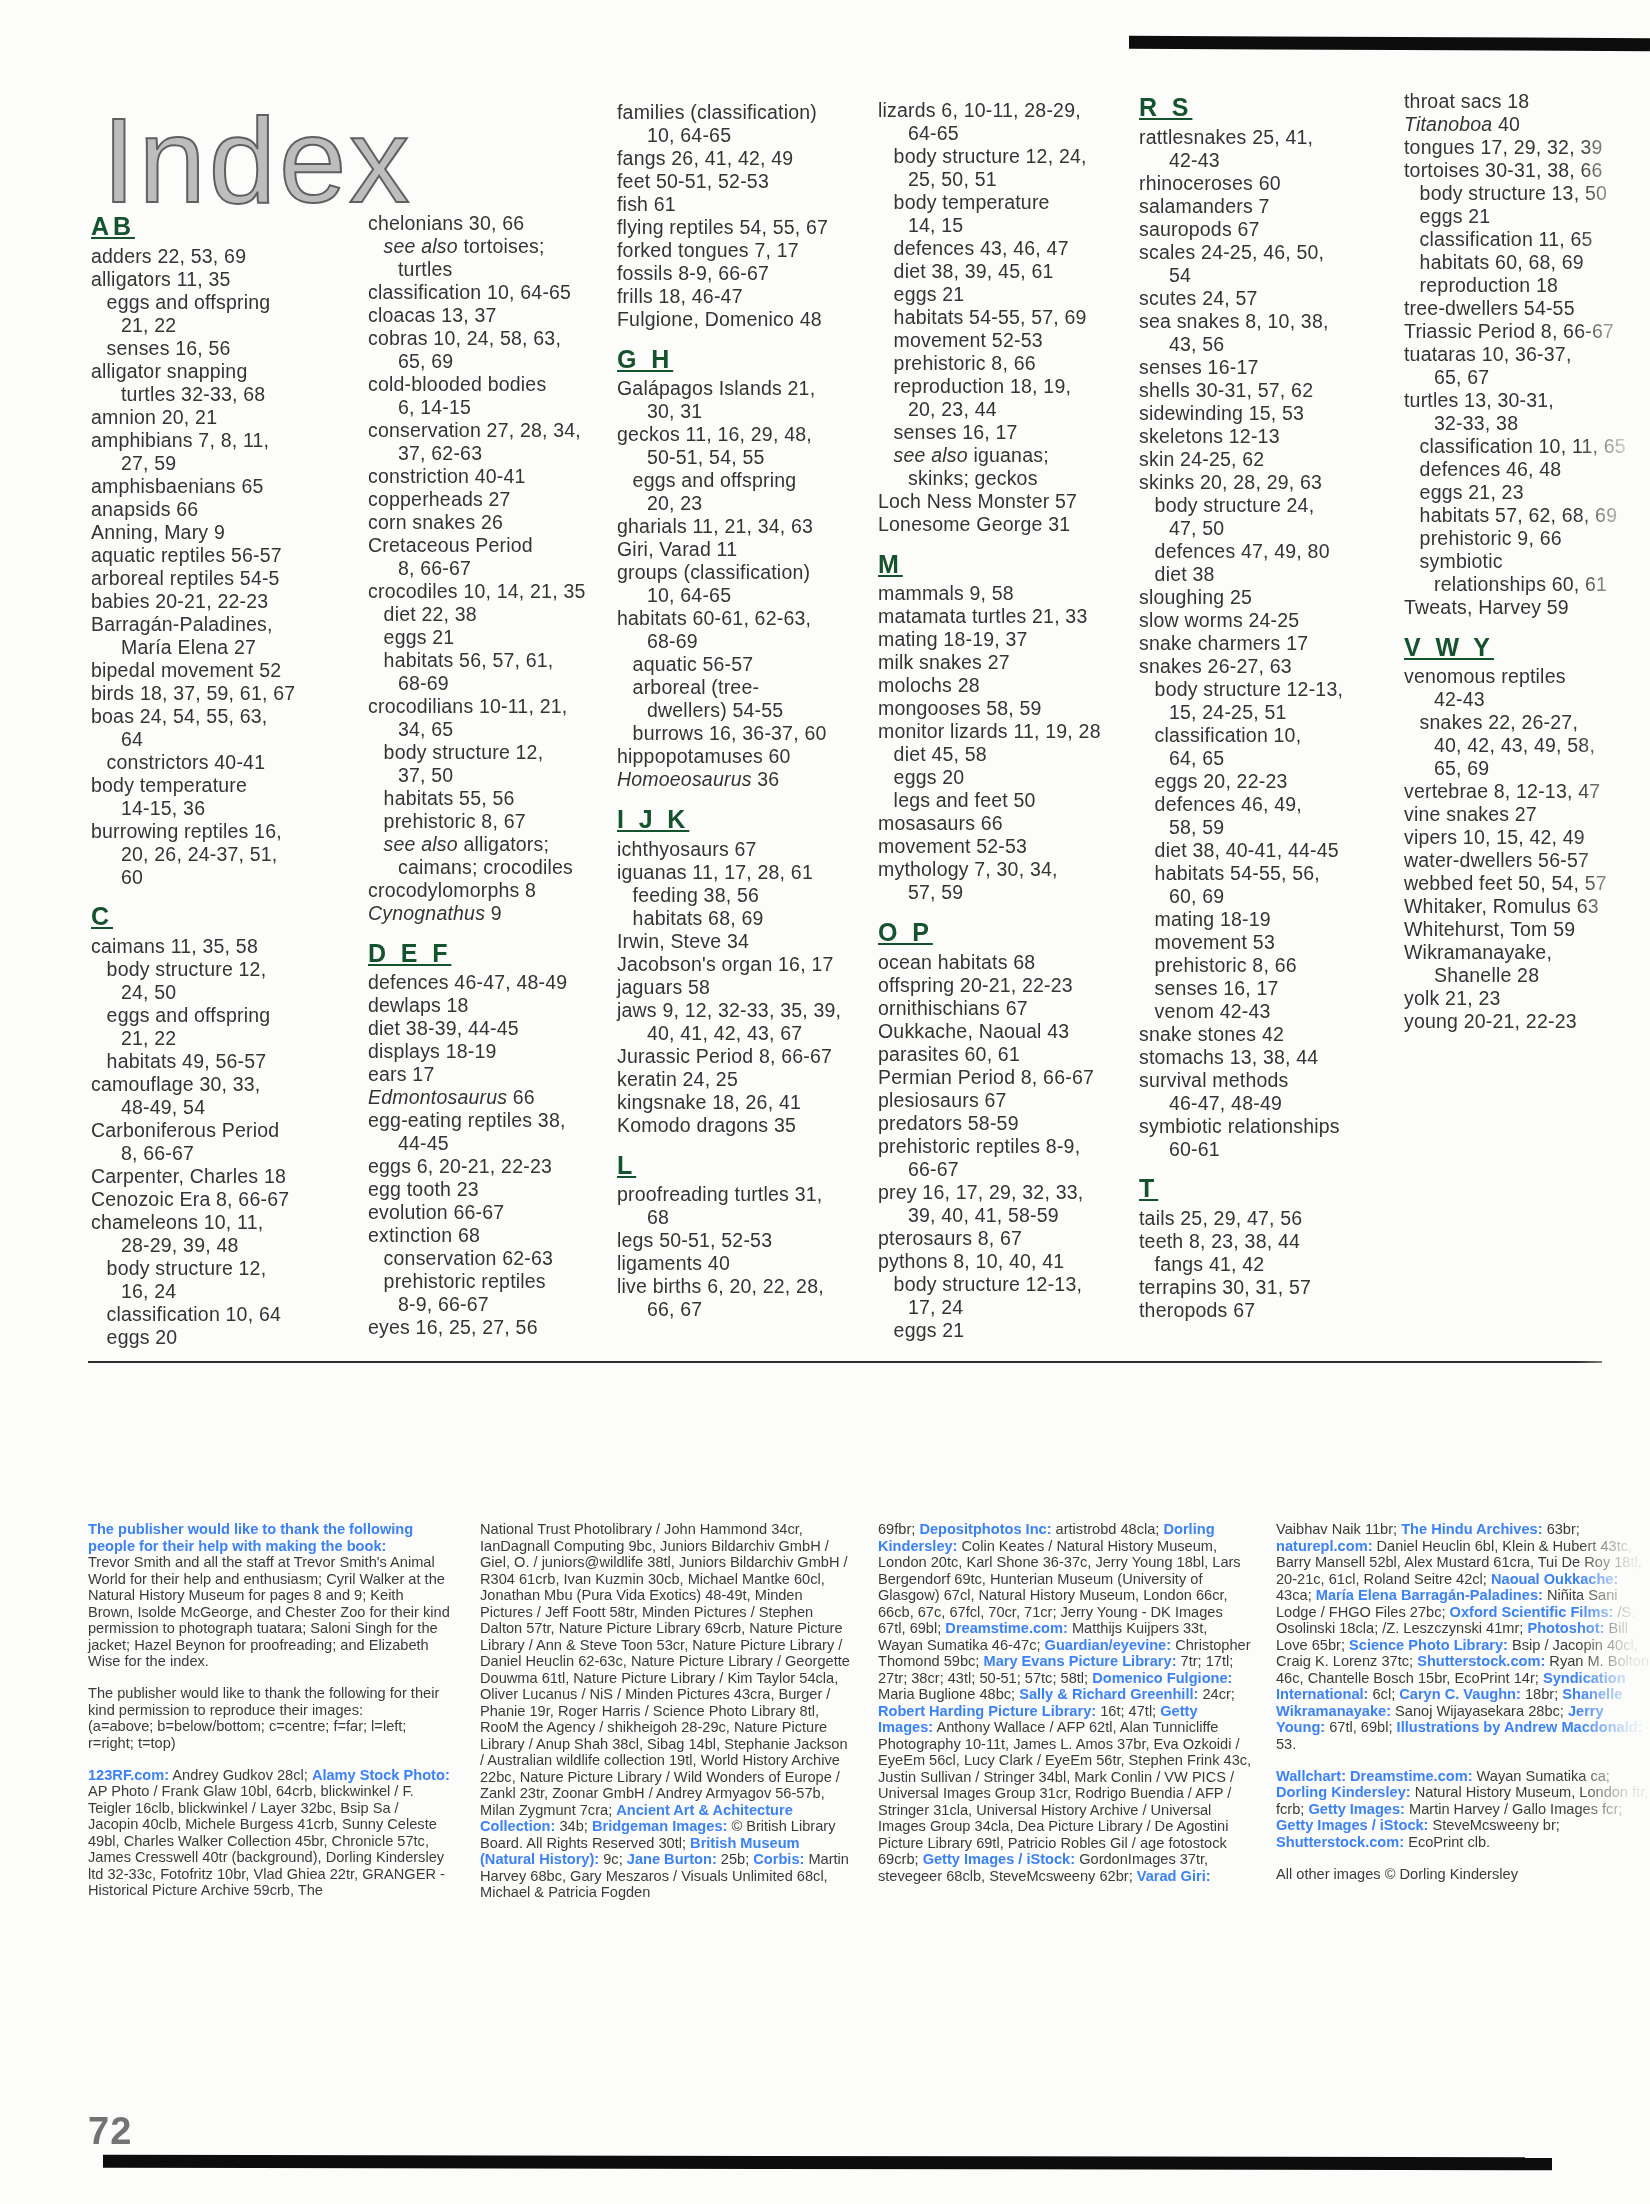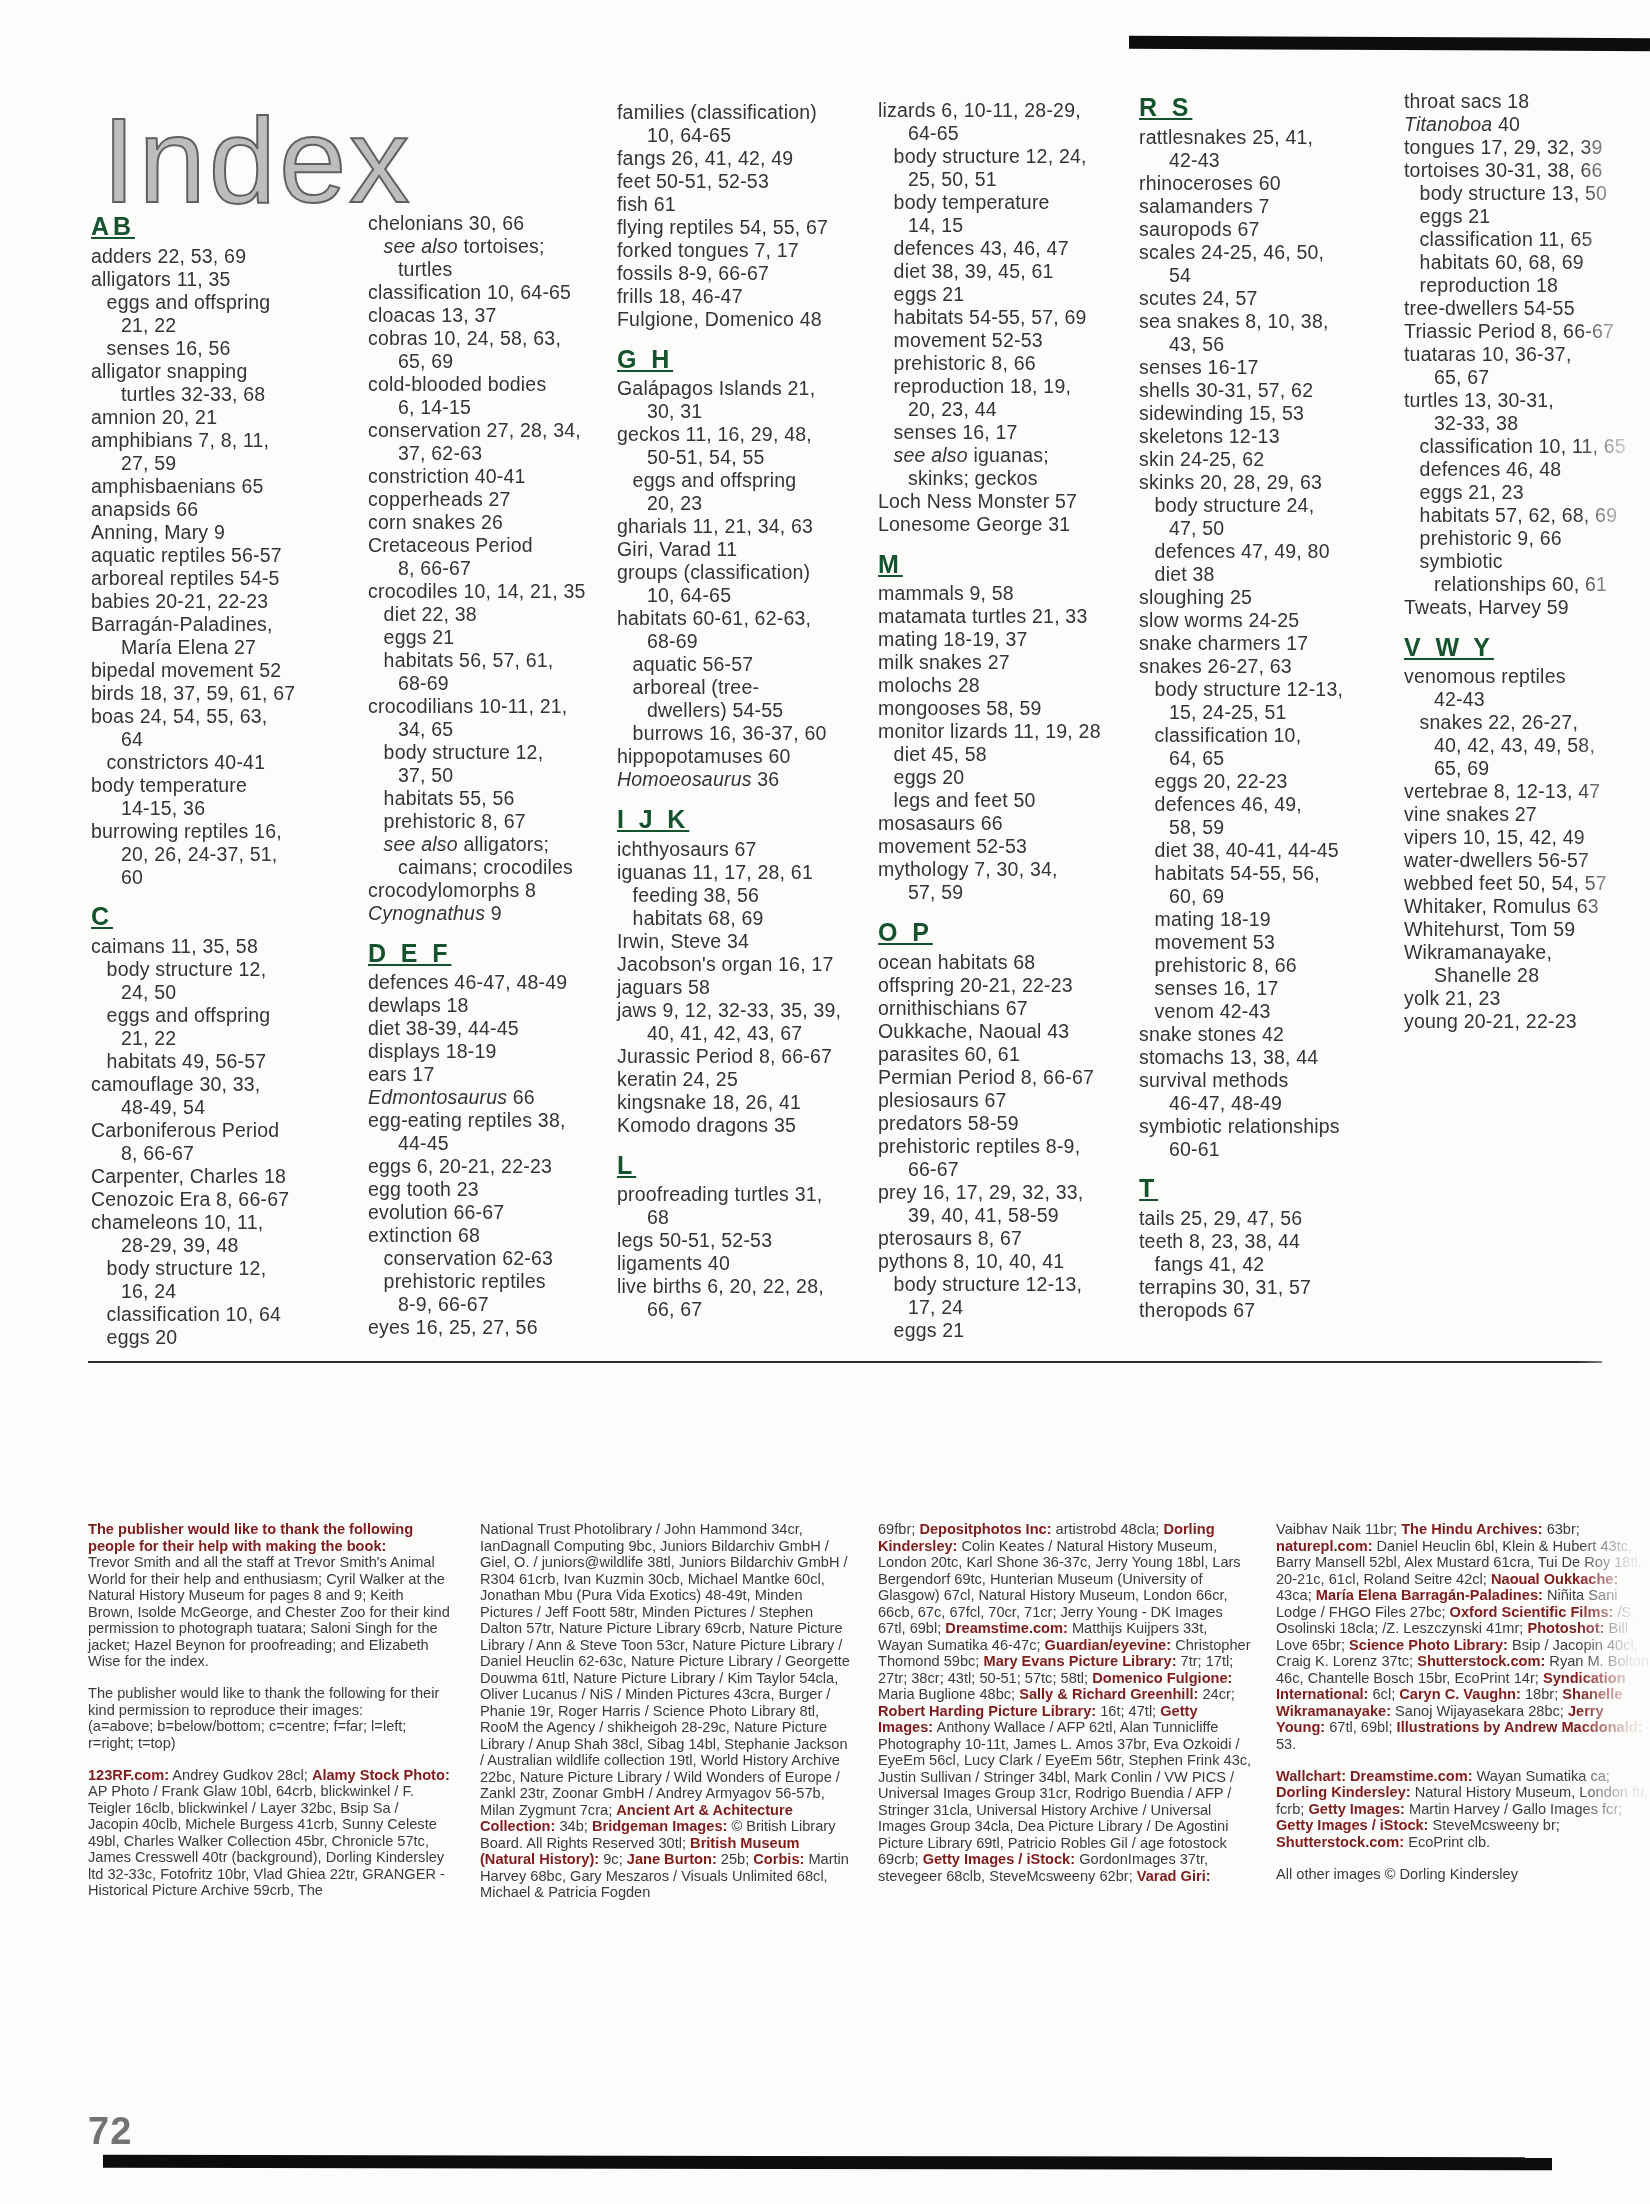--- a/index.html
+++ b/index.html
@@ -24,21 +24,21 @@
     color:#14532d;margin:14.6px 0 5.9px;text-decoration:underline;
   }
   .idx-section:first-child .idx-header{margin-top:0;}
   .rule{position:absolute;left:88px;top:1361px;width:1514px;height:2px;background:#2e2e2e;}
   .ack-col{
     position:absolute;top:1521px;width:373px;font-size:14.6px;line-height:16.5px;
     color:#3b3b3b;text-align:left;
   }
   .ack-col .para{margin:0 0 15.6px;}
   .ack-col .para.tight{margin-bottom:0;}
-  .ack-col b{color:#7f1d1d;}
+  .ack-col b{color:#3b82f6;}
   .page-number{position:absolute;left:88px;top:2110px;font-size:38px;font-weight:600;color:#737373;letter-spacing:1px;}
   .top-bar{position:absolute;left:1129px;top:37px;width:521px;height:12.7px;background:#0d0d0d;transform:rotate(0.25deg);}
   .bottom-bar{position:absolute;left:103px;top:2156px;width:1449px;height:12.7px;background:#0d0d0d;transform:rotate(0.1deg);}
   .fade-right{
     position:absolute;top:54px;right:0;width:72px;height:2077px;pointer-events:none;
     background:linear-gradient(to right, rgba(252,252,250,0) 0%, rgba(252,252,250,0.88) 75%);
   }
 </style>
 </head>
 <body>

